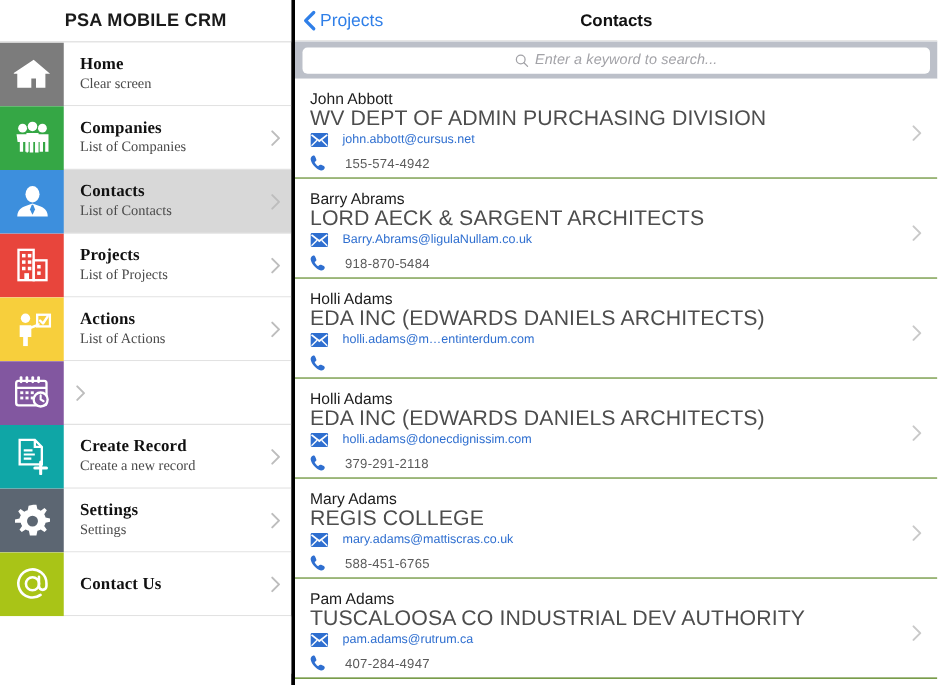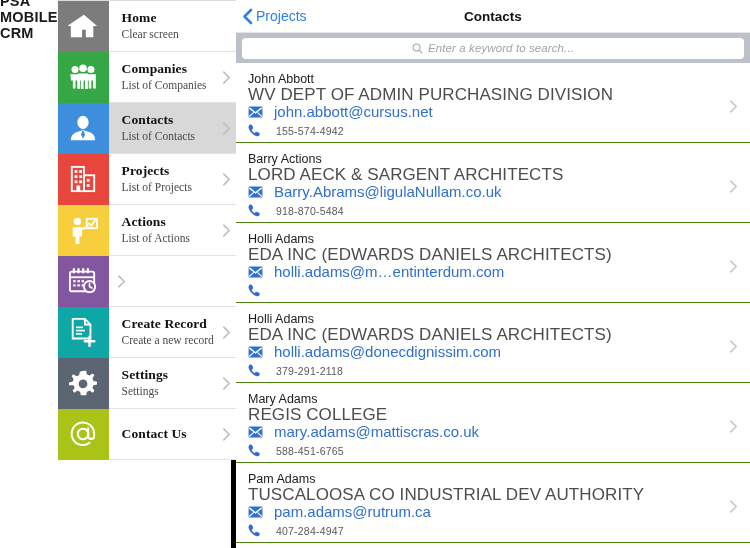--- a/index.html
+++ b/index.html
@@ -14,23 +14,23 @@
     width: 750px; height: 548px;
     display: flex;
     position: relative;
   }
 
   
   #sidebar {
     width: 236px;
     height: 548px;
     background: #ffffff;
-    border-right: 5px solid #000000;
-    display: flex;
-    flex-direction: row;
+    border-right: 3px solid #000000;
+    display: flex;
+    flex-direction: column;
     position: relative;
   }
   .sidebar-title {
     height: 33px;
     display: flex;
     align-items: center;
     justify-content: center;
     font-size: 14.5px;
     font-weight: bold;
     color: #1a1a1a;
@@ -197,21 +197,21 @@
   }
   .c-ico {
     width: 22px;
     flex: 0 0 22px;
     display: flex;
     align-items: center;
     justify-content: flex-start;
   }
   .c-ico svg { display: block; }
   .c-email {
-    font-size: 15px;
+    font-size: 10px;
     color: #2f6fd0;
     line-height: 14px;
     padding-left: 4px;
   }
   .c-phone {
     font-size: 10.5px;
     color: #5a5a5a;
     line-height: 14px;
     padding-left: 6px;
     letter-spacing: 0.2px;
@@ -468,21 +468,21 @@
             </div>
           </div>
           <div class="row-chevron">
             <svg width="9" height="15" viewBox="0 0 10 16">
               <polyline points="2,2 8,8 2,14" fill="none" stroke="currentColor" stroke-width="1.8" stroke-linecap="round" stroke-linejoin="round"></polyline>
             </svg>
           </div>
         </div>
         <div class="contact-row">
           <div class="contact-body">
-            <div class="c-name">Barry Actions</div>
+            <div class="c-name">Barry Abrams</div>
             <div class="c-company">LORD AECK &amp; SARGENT ARCHITECTS</div>
             <div class="c-line">
               <span class="c-ico">
                 <svg width="15" height="12" viewBox="0 0 16 13">
                   <rect x="0.5" y="0.5" width="15" height="12" rx="1" fill="#2f6fd0"></rect>
                   <polyline points="1.2,2 8,7.4 14.8,2" fill="none" stroke="#ffffff" stroke-width="1.5"></polyline>
                   <polyline points="1.2,11.4 6,6.8" fill="none" stroke="#ffffff" stroke-width="1.2"></polyline>
                   <polyline points="14.8,11.4 10,6.8" fill="none" stroke="#ffffff" stroke-width="1.2"></polyline>
                 </svg>
               </span>

